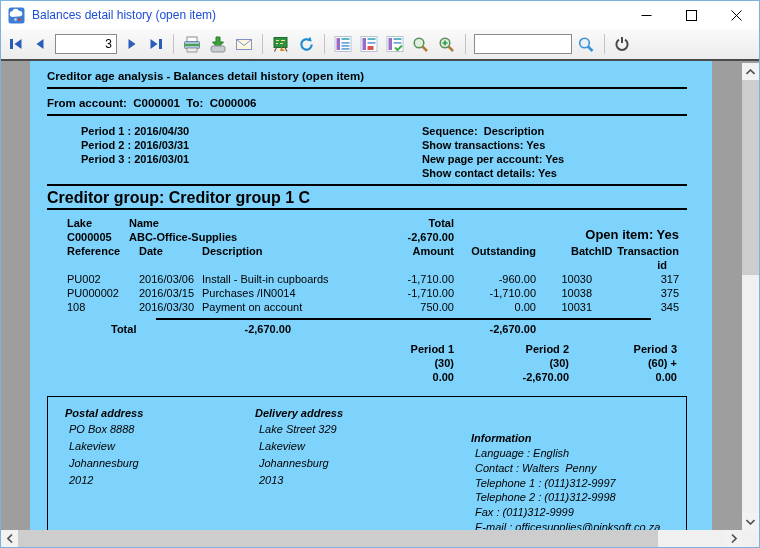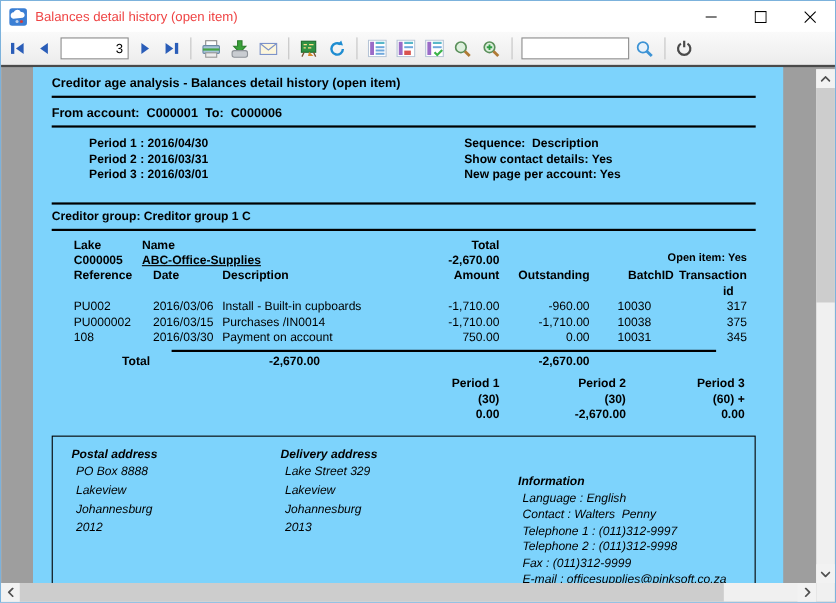--- a/index.html
+++ b/index.html
@@ -2,21 +2,21 @@
 <html><head>
 <meta charset="utf-8">
 <style>
   html,body{margin:0;padding:0;}
   body{width:760px;height:548px;font-family:"Liberation Sans",sans-serif;background:#fff;overflow:hidden;}
   .window{position:absolute;inset:0;border:1px solid #7cb2dc;background:#fff;box-sizing:border-box;}
 
   
   .titlebar{height:28px;display:flex;align-items:center;background:#ffffff;padding-left:7px;}
   .app-icon{width:17px;height:17px;margin-right:7px;flex:0 0 auto;}
-  .title-text{font-size:12px;color:#ef4444;flex:1 1 auto;white-space:nowrap;overflow:hidden;}
+  .title-text{font-size:12px;color:#1d4ed8;flex:1 1 auto;white-space:nowrap;overflow:hidden;}
   .win-controls{display:flex;height:100%;}
   .win-btn{width:45px;height:100%;display:flex;align-items:center;justify-content:center;background:transparent;border:none;padding:0;}
 
   
   .toolbar{height:30px;display:flex;align-items:center;background:linear-gradient(#fafafa,#ececec);padding:0 4px;gap:2px;}
   .tbtn{border:none;background:transparent;padding:2px 3px;display:flex;align-items:center;justify-content:center;height:26px;}
   .tsep{width:1px;height:20px;background:#c3c3c3;margin:0 4px;flex:0 0 auto;}
   .pagebox{width:52px;height:18px;border:1px solid #8a8a8a;font-family:"Liberation Sans",sans-serif;font-size:12px;text-align:right;padding:0 4px;margin:0 2px;}
   .searchbox{width:88px;height:18px;border:1px solid #8a8a8a;font-family:"Liberation Sans",sans-serif;font-size:12px;padding:0 4px;margin-left:2px;}
 
@@ -25,27 +25,27 @@
   .page{position:absolute;left:29px;top:0;width:682px;bottom:17px;background:#7dd3fc;padding:6px 25px 0 17px;box-sizing:border-box;color:#000;overflow:hidden;}
 
   .b{font-weight:bold;}
   .pre{white-space:pre;}
   .rline{height:0;border-top:2px solid #000;margin-top:4px;}
   .r-title{font-size:11.5px;margin-top:2px;line-height:14px;}
   .r-fromto{font-size:11.5px;margin-top:7px;line-height:14px;}
   .r-cols{position:relative;margin-top:8px;height:56px;font-size:11px;}
   .periods{position:absolute;left:34px;top:0;line-height:14px;}
   .options{position:absolute;left:375px;top:0;line-height:14px;}
-  .r-group{font-size:11px;margin-top:5px;line-height:13px;}
+  .r-group{font-size:16px;margin-top:5px;line-height:13px;}
 
   .hrow{position:relative;height:14px;font-size:11px;line-height:14px;}
   .hrow .at{position:absolute;top:0;}
   .ra{position:absolute;top:0;left:0;text-align:right;}
   .w244{width:244px;} .w407{width:407px;} .w489{width:489px;} .w522{width:522px;} .w545{width:545px;} .w620{width:620px;} .w630{width:630px;} .w632{width:632px;}
-  .openitem{font-size:10px;top:-2px;}
+  .openitem{font-size:13px;top:-2px;}
   .trow{position:relative;height:14px;font-size:11px;line-height:14px;}
   .sumline{height:0;border-top:2px solid #000;margin-left:109px;width:495px;margin-top:4px;}
   .totalrow{position:relative;height:14px;font-size:11px;line-height:14px;margin-top:2px;}
   .aging{margin-top:6px;}
 
   .addrbox{margin-top:12px;border:1px solid #000;height:153px;position:relative;font-style:italic;font-size:11px;}
   .addr-col{position:absolute;top:8px;}
   .addr-postal{left:17px;} .addr-delivery{left:207px;} .addr-info{left:423px;margin-top:25px;}
   .addr-h{font-weight:bold;line-height:16px;}
   .addr-line{line-height:17px;padding-left:4px;}
@@ -233,37 +233,38 @@
       <div class="rline"></div>
 
       <div class="r-cols">
         <div class="periods b">
           <div>Period 1 : 2016/04/30</div>
             <div>Period 2 : 2016/03/31</div>
             <div>Period 3 : 2016/03/01</div>
         </div>
         <div class="options b">
           <div class="pre">Sequence:  Description</div>
+            <div class="pre">Show transactions: Yes</div>
+            <div class="pre">New page per account: Yes</div>
             <div class="pre">Show contact details: Yes</div>
-            <div class="pre">New page per account: Yes</div>
         </div>
       </div>
       <div class="rline"></div>
 
       <div class="r-group b">Creditor group: Creditor group 1 C</div>
       <div class="rline"></div>
 
       <div class="hrow b" style="margin-top:6px;">
         <span class="at" style="left:20px;">Lake</span>
         <span class="at" style="left:82px;">Name</span>
         <span class="ra w407">Total</span>
       </div>
       <div class="hrow b">
         <span class="at" style="left:20px;">C000005</span>
-        <span class="at" style="left:82px;text-decoration:underline;">ABC-Office-Supplies</span>
+        <span class="at" style="left:82px;">ABC-Office-Supplies</span>
         <span class="ra w407">-2,670.00</span>
         <span class="ra w632 openitem">Open item: Yes</span>
       </div>
       <div class="hrow b">
         <span class="at" style="left:20px;">Reference</span>
         <span class="at" style="left:92px;">Date</span>
         <span class="at" style="left:155px;">Description</span>
         <span class="ra w489">Outstanding</span>
         <span class="ra w407">Amount</span>
         <span class="at" style="left:524px;">BatchID</span>

